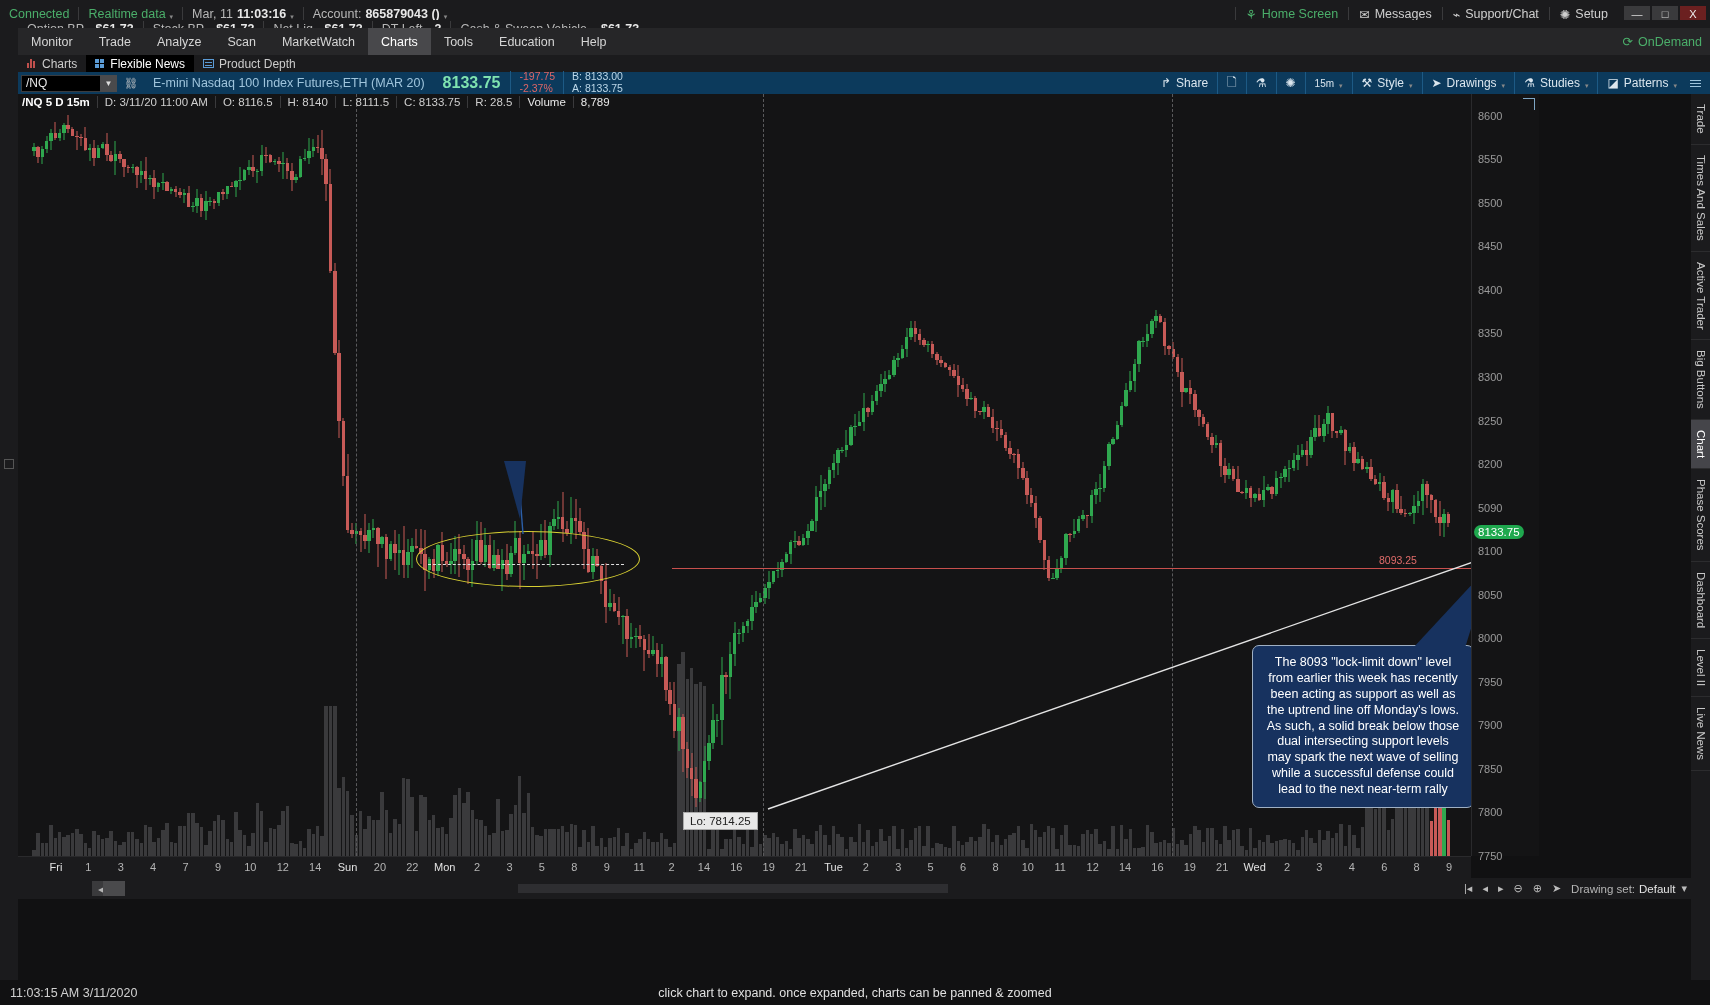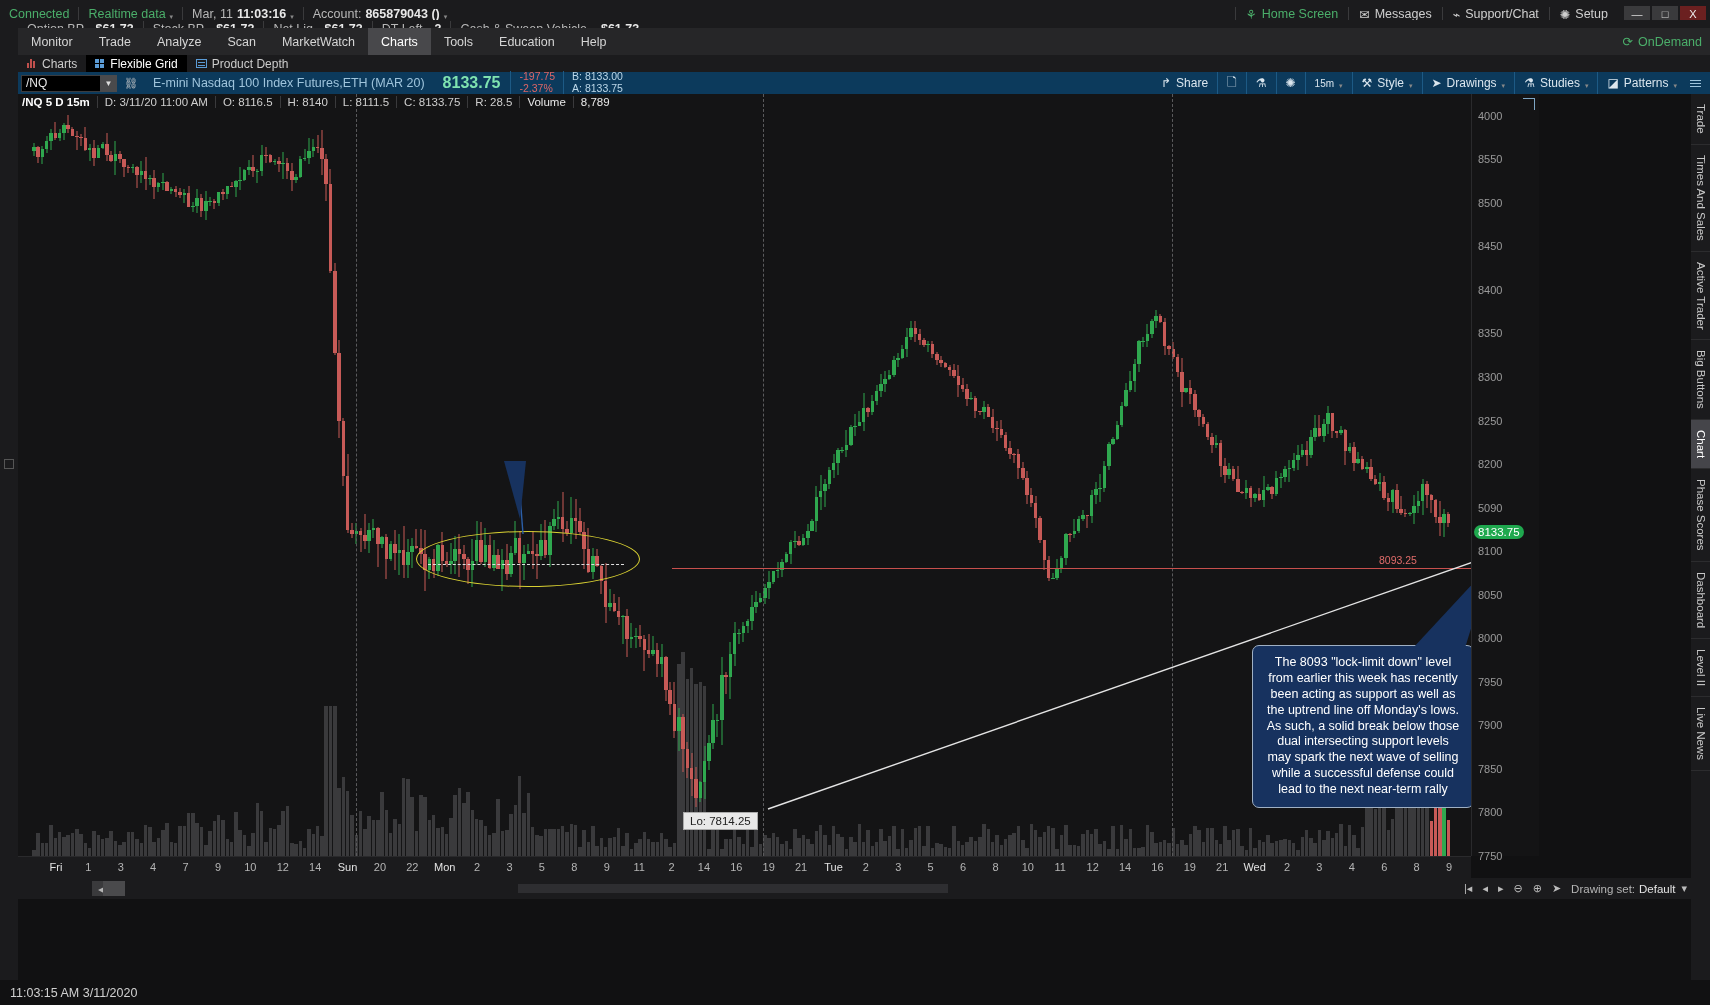--- a/index.html
+++ b/index.html
@@ -347,21 +347,21 @@
         </span>
       <span>Charts</span>
     </div>
     <div class="sub-tab active">
       <span class="ic-grid">
           <i style="left:0;top:0"></i>
           <i style="left:5px;top:0"></i>
           <i style="left:0;top:5px"></i>
           <i style="left:5px;top:5px"></i>
         </span>
-      <span>Flexible Grid</span>
+      <span>Flexible News</span>
     </div>
     <div class="sub-tab">
       <span class="ic-depth"></span>
       <span>Product Depth</span>
     </div>
   </div>
 
   <div class="symbar">
     <div class="sym-left"></div>
     <div class="sym-input">
@@ -2132,21 +2132,21 @@
 
     <div class="lowlabel" style="left:665px;top:718px;">
       <span>Lo: 7814.25</span>
     </div>
 
   </div>
 
   <div class="priceaxis">
     <div class="axis-expand"></div>
     <div id="priceticks">
-        <div class="pa-tick" style="top: 21.7714px;">4000</div>
+        <div class="pa-tick" style="top: 21.7714px;">8600</div>
         <div class="pa-tick" style="top: 65.3143px;">8550</div>
         <div class="pa-tick" style="top: 108.857px;">8500</div>
         <div class="pa-tick" style="top: 152.4px;">8450</div>
         <div class="pa-tick" style="top: 195.943px;">8400</div>
         <div class="pa-tick" style="top: 239.486px;">8350</div>
         <div class="pa-tick" style="top: 283.029px;">8300</div>
         <div class="pa-tick" style="top: 326.571px;">8250</div>
         <div class="pa-tick" style="top: 370.114px;">8200</div>
         <div class="pa-tick" style="top: 413.657px;">5090</div>
         <div class="pa-tick" style="top: 457.2px;">8100</div>
@@ -2252,15 +2252,16 @@
     <div class="vtab">
         <span>Level II</span>
       </div>
     <div class="vtab">
         <span>Live News</span>
       </div>
   </div>
 
   <div class="footer">
     <div class="f-time"><span>11:03:15 AM 3/11/2020</span></div>
+    <div class="f-hint"><span>click chart to expand. once expanded, charts can be panned &amp; zoomed</span></div>
   </div>
 
 </div>
 
 </body></html>

